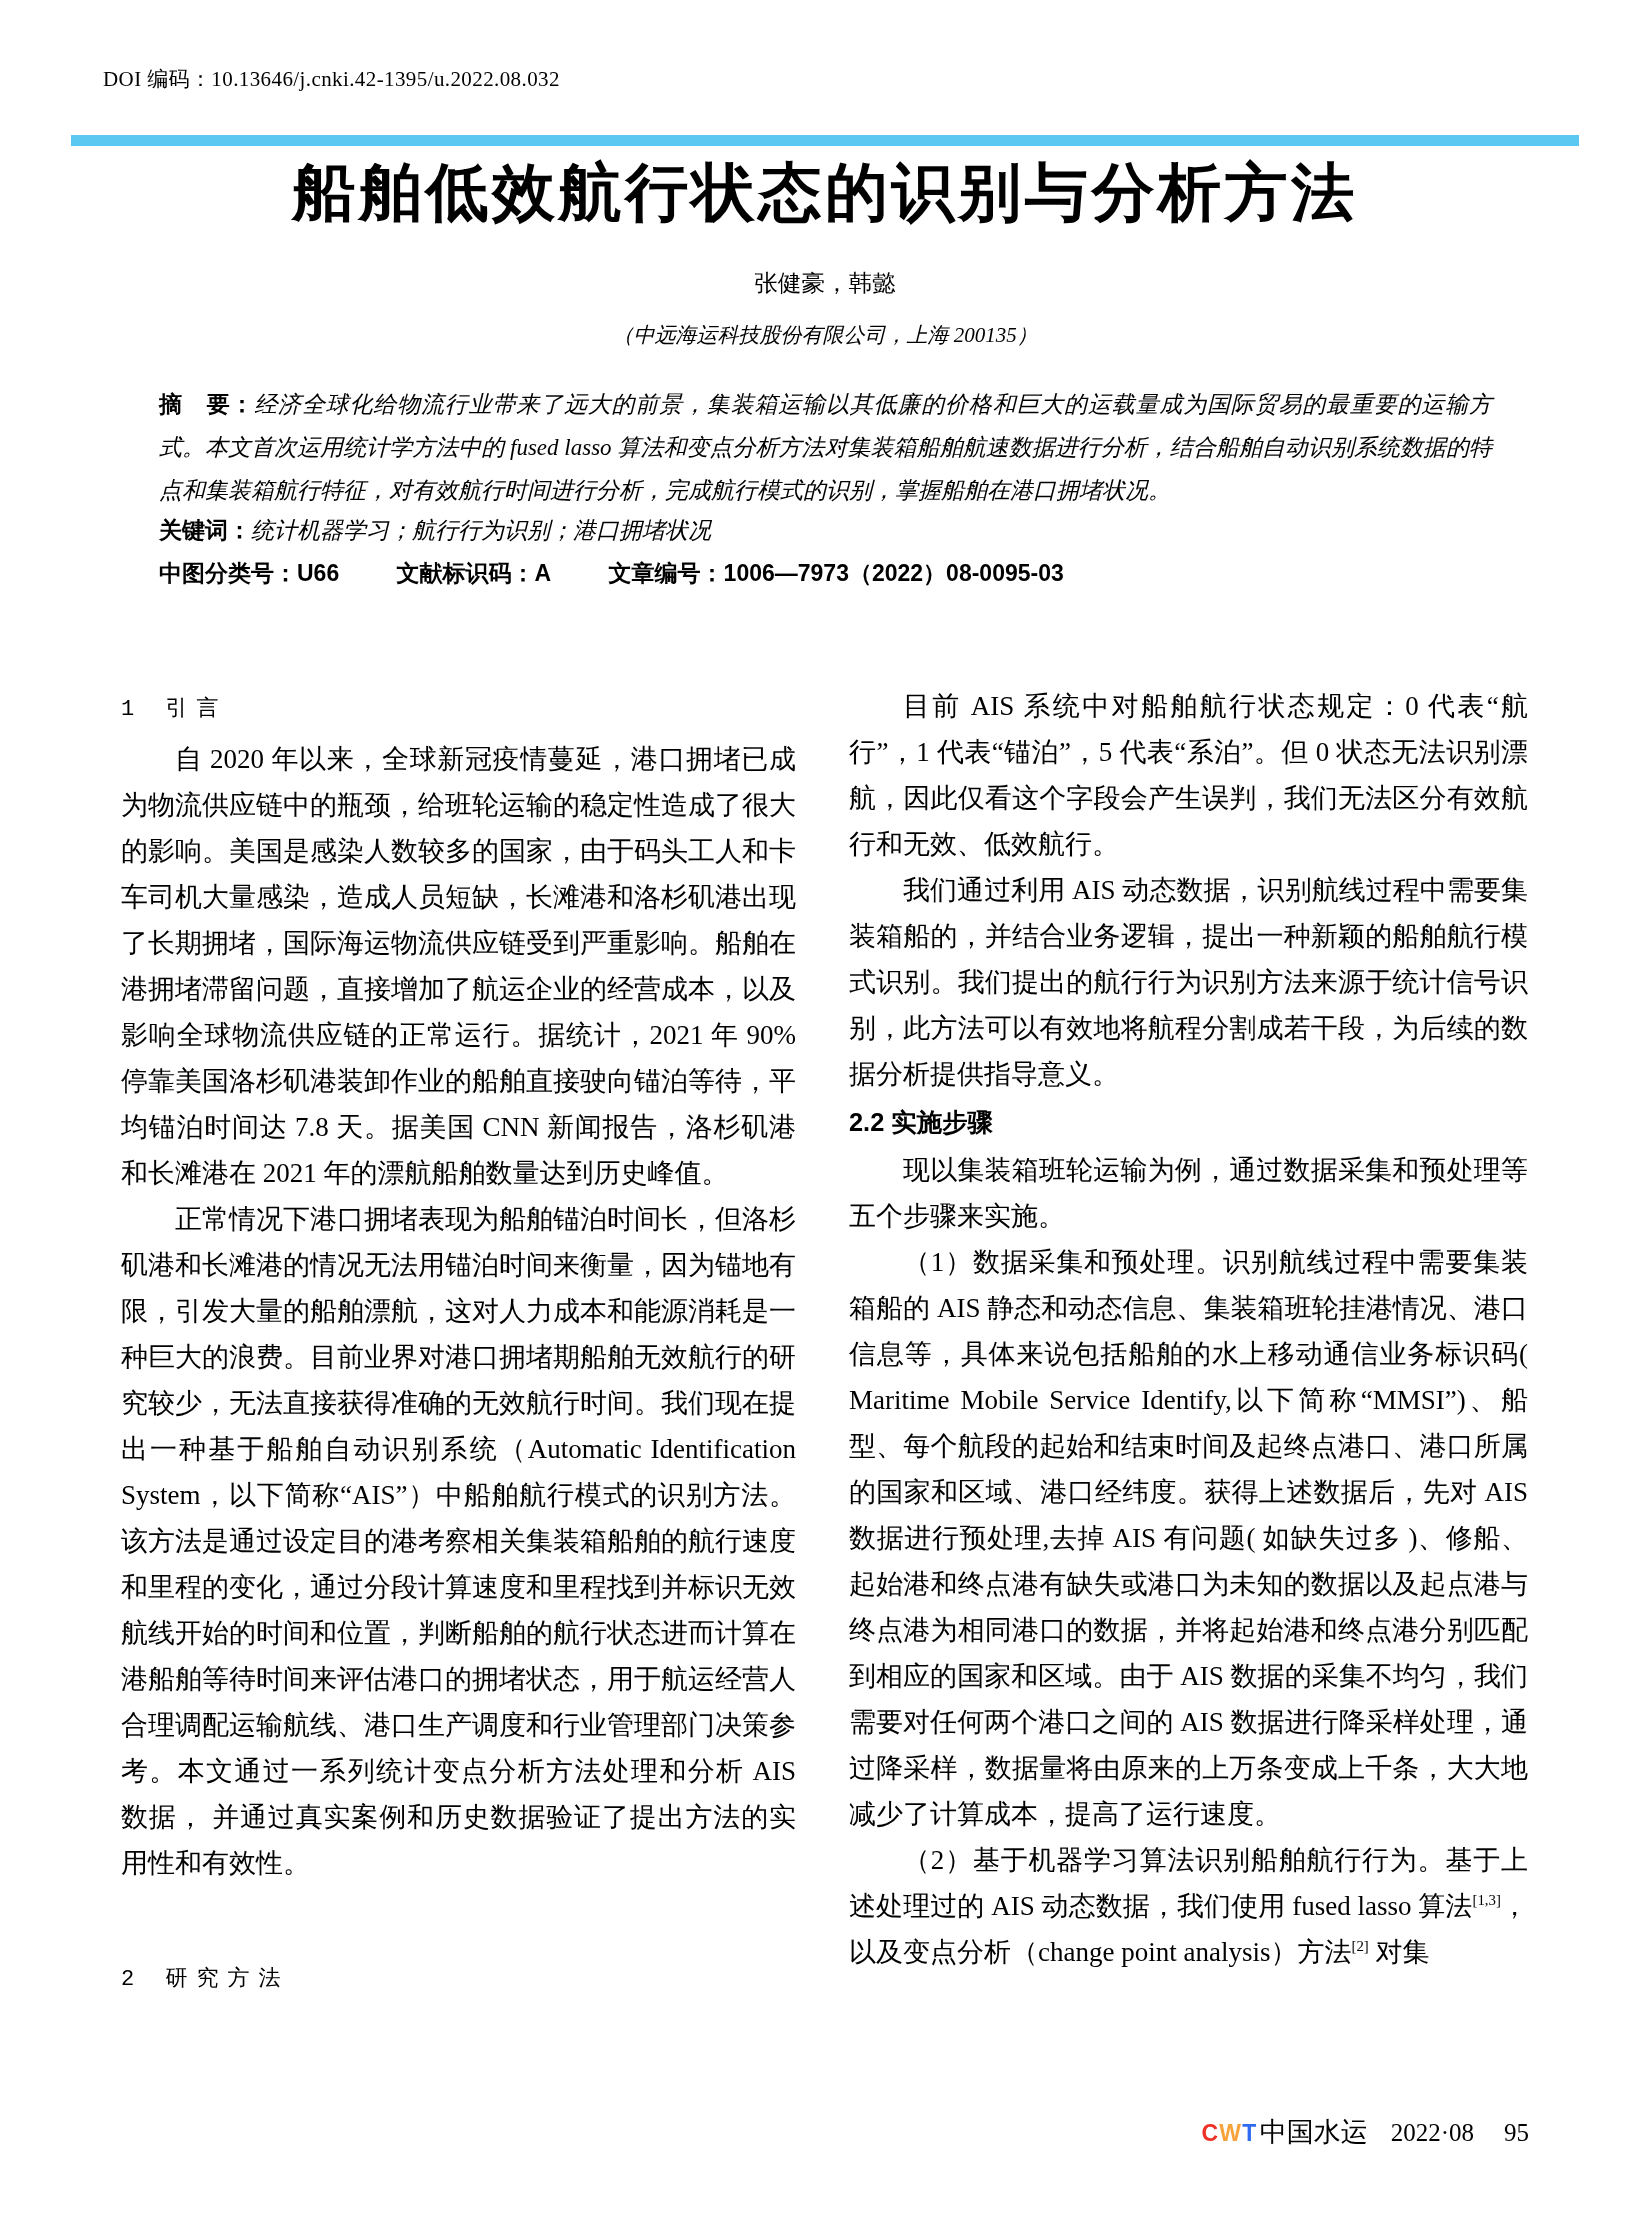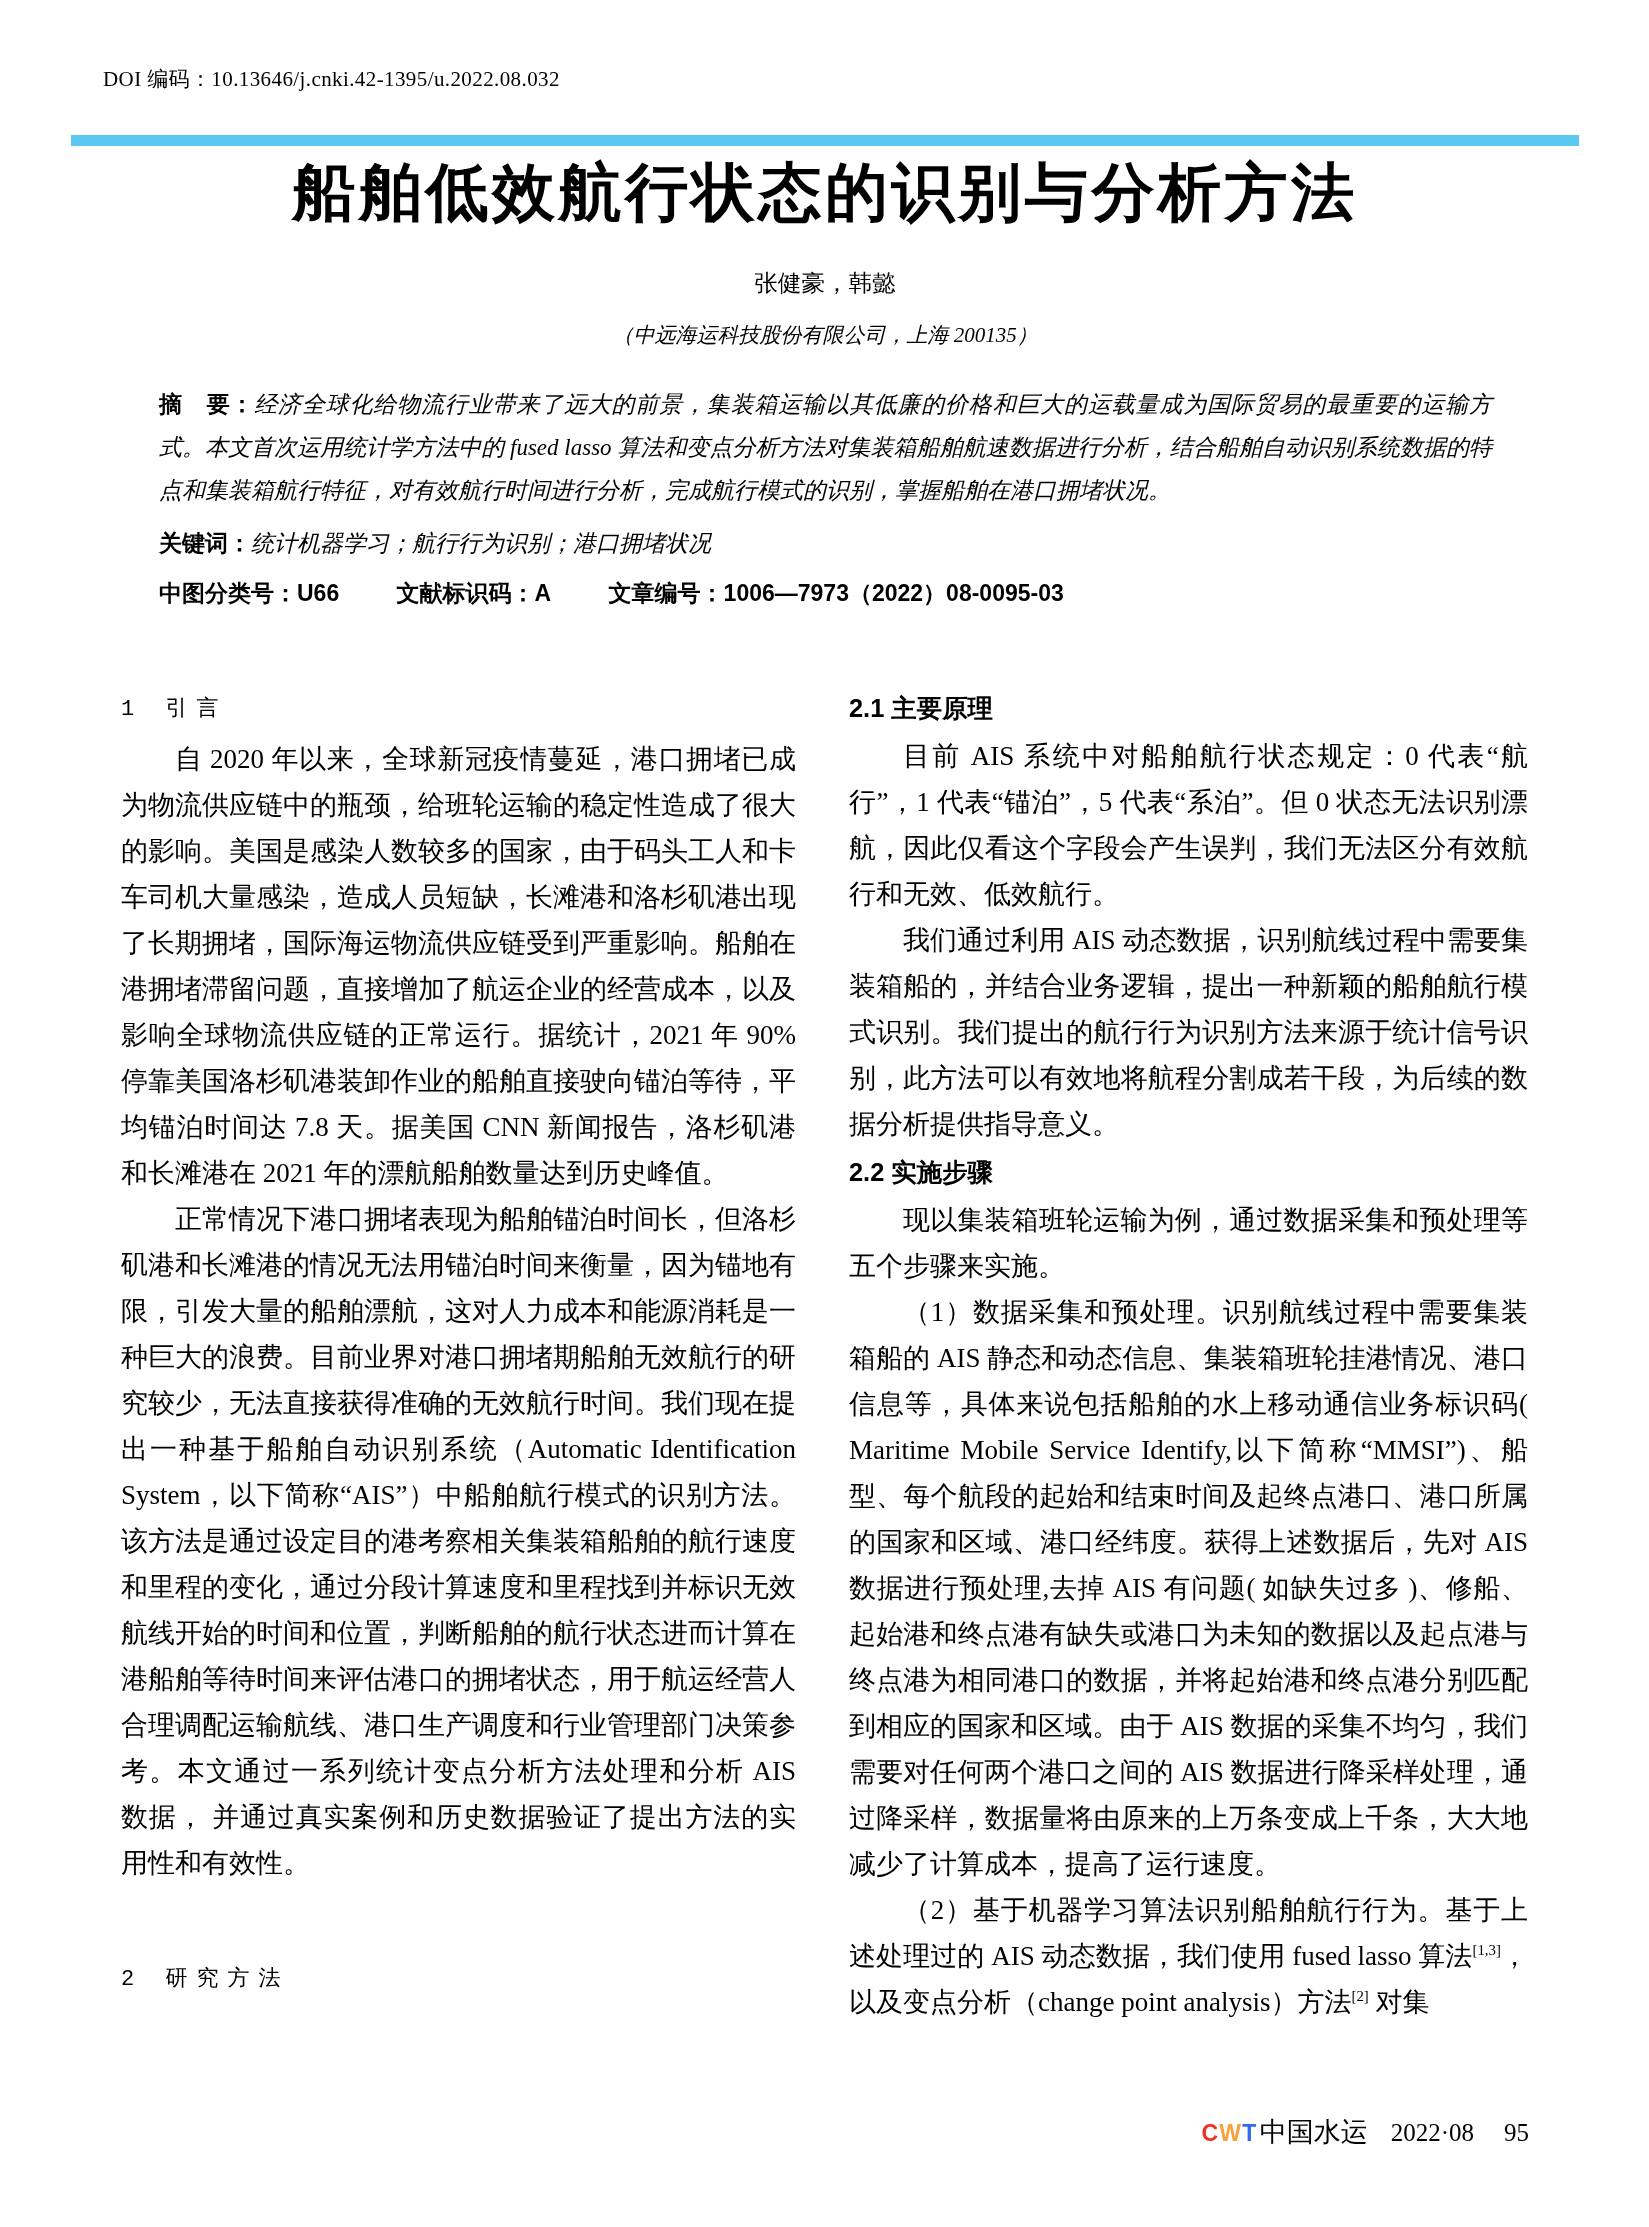--- a/index.html
+++ b/index.html
@@ -34,21 +34,21 @@
     position:absolute; left:159px; top:383px; width:1333px;
   }
   .abstract {
     font-size:23px; line-height:43px; text-align:justify;
     font-style:italic; margin:0;
   }
   .lbl {
     font-style:normal; font-weight:bold;
     font-family:"Liberation Sans",sans-serif;
   }
-  .kw { margin-top:10px; font-size:23px; line-height:42px; font-style:italic; }
+  .kw { margin-top:4px; font-size:23px; line-height:29px; font-style:italic; }
   .clc {
     margin-top:12.5px; font-size:23px; font-style:normal;
     font-family:"Liberation Sans",sans-serif; font-weight:bold;
   }
   .clc .grp { margin-right:51px; }
   .col {
     position:absolute; top:683px; width:675px;
     font-size:27px; line-height:46px; text-align:justify;
   }
   .col-left  { left:121px; }
@@ -93,21 +93,20 @@
   </div>
 </div>
 
 <div class="col col-left">
     <div class="h1">1 引言</div>
     <p class="para">自 2020 年以来，全球新冠疫情蔓延，港口拥堵已成为物流供应链中的瓶颈，给班轮运输的稳定性造成了很大的影响。美国是感染人数较多的国家，由于码头工人和卡车司机大量感染，造成人员短缺，长滩港和洛杉矶港出现了长期拥堵，国际海运物流供应链受到严重影响。船舶在港拥堵滞留问题，直接增加了航运企业的经营成本，以及影响全球物流供应链的正常运行。据统计，2021 年 90% 停靠美国洛杉矶港装卸作业的船舶直接驶向锚泊等待，平均锚泊时间达 7.8 天。据美国 CNN 新闻报告，洛杉矶港和长滩港在 2021 年的漂航船舶数量达到历史峰值。</p>
     <p class="para">正常情况下港口拥堵表现为船舶锚泊时间长，但洛杉矶港和长滩港的情况无法用锚泊时间来衡量，因为锚地有限，引发大量的船舶漂航，这对人力成本和能源消耗是一种巨大的浪费。目前业界对港口拥堵期船舶无效航行的研究较少，无法直接获得准确的无效航行时间。我们现在提出一种基于船舶自动识别系统（Automatic Identification System，以下简称“AIS”）中船舶航行模式的识别方法。该方法是通过设定目的港考察相关集装箱船舶的航行速度和里程的变化，通过分段计算速度和里程找到并标识无效航线开始的时间和位置，判断船舶的航行状态进而计算在港船舶等待时间来评估港口的拥堵状态，用于航运经营人合理调配运输航线、港口生产调度和行业管理部门决策参考。本文通过一系列统计变点分析方法处理和分析 AIS 数据， 并通过真实案例和历史数据验证了提出方法的实用性和有效性。</p>
     <div class="h1 h1-bottom">2 研究方法</div>
   </div>
 <div class="col col-right">
-    <div class="h2">2.1 主要原理</div>
     <p class="para">目前 AIS 系统中对船舶航行状态规定：0 代表“航行”，1 代表“锚泊”，5 代表“系泊”。但 0 状态无法识别漂航，因此仅看这个字段会产生误判，我们无法区分有效航行和无效、低效航行。</p>
     <p class="para">我们通过利用 AIS 动态数据，识别航线过程中需要集装箱船的，并结合业务逻辑，提出一种新颖的船舶航行模式识别。我们提出的航行行为识别方法来源于统计信号识别，此方法可以有效地将航程分割成若干段，为后续的数据分析提供指导意义。</p>
     <div class="h2">2.2 实施步骤</div>
     <p class="para">现以集装箱班轮运输为例，通过数据采集和预处理等五个步骤来实施。</p>
     <p class="para">（1）数据采集和预处理。识别航线过程中需要集装箱船的 AIS 静态和动态信息、集装箱班轮挂港情况、港口信息等，具体来说包括船舶的水上移动通信业务标识码( Maritime Mobile Service Identify,以下简称“MMSI”)、船型、每个航段的起始和结束时间及起终点港口、港口所属的国家和区域、港口经纬度。获得上述数据后，先对 AIS 数据进行预处理,去掉 AIS 有问题( 如缺失过多 )、修船、起始港和终点港有缺失或港口为未知的数据以及起点港与终点港为相同港口的数据，并将起始港和终点港分别匹配到相应的国家和区域。由于 AIS 数据的采集不均匀，我们需要对任何两个港口之间的 AIS 数据进行降采样处理，通过降采样，数据量将由原来的上万条变成上千条，大大地减少了计算成本，提高了运行速度。</p>
     <p class="para"><span>（2）基于机器学习算法识别船舶航行行为。基于上述处理过的 AIS 动态数据，我们使用 fused lasso 算法</span><sup>[1,3]</sup><span>，以及变点分析（change point analysis）方法</span><sup>[2]</sup><span> 对集</span></p>
   </div>
 
 <div class="footer">
   <span class="logo"><span style="color: rgb(238, 49, 36);">C</span><span style="color: rgb(247, 162, 59);">W</span><span style="color: rgb(47, 107, 240);">T</span></span><span class="jname">中国水运</span><span class="issue">2022·08</span><span class="pageno">95</span>

